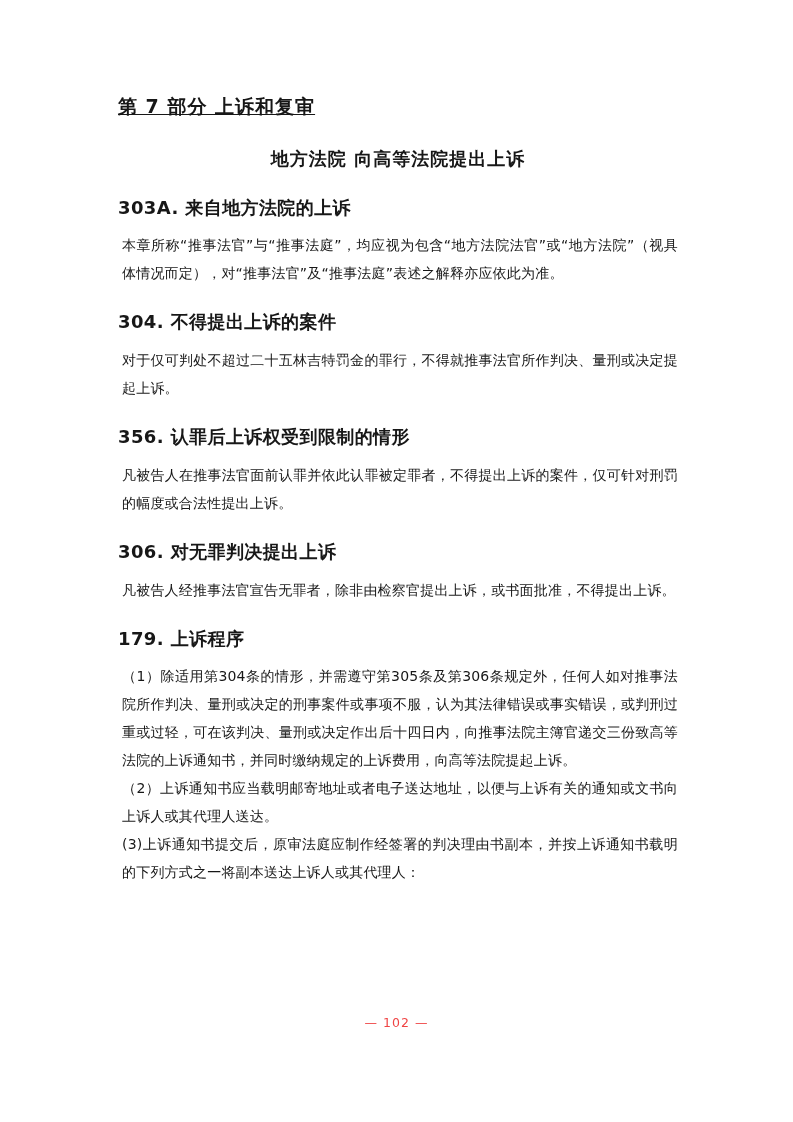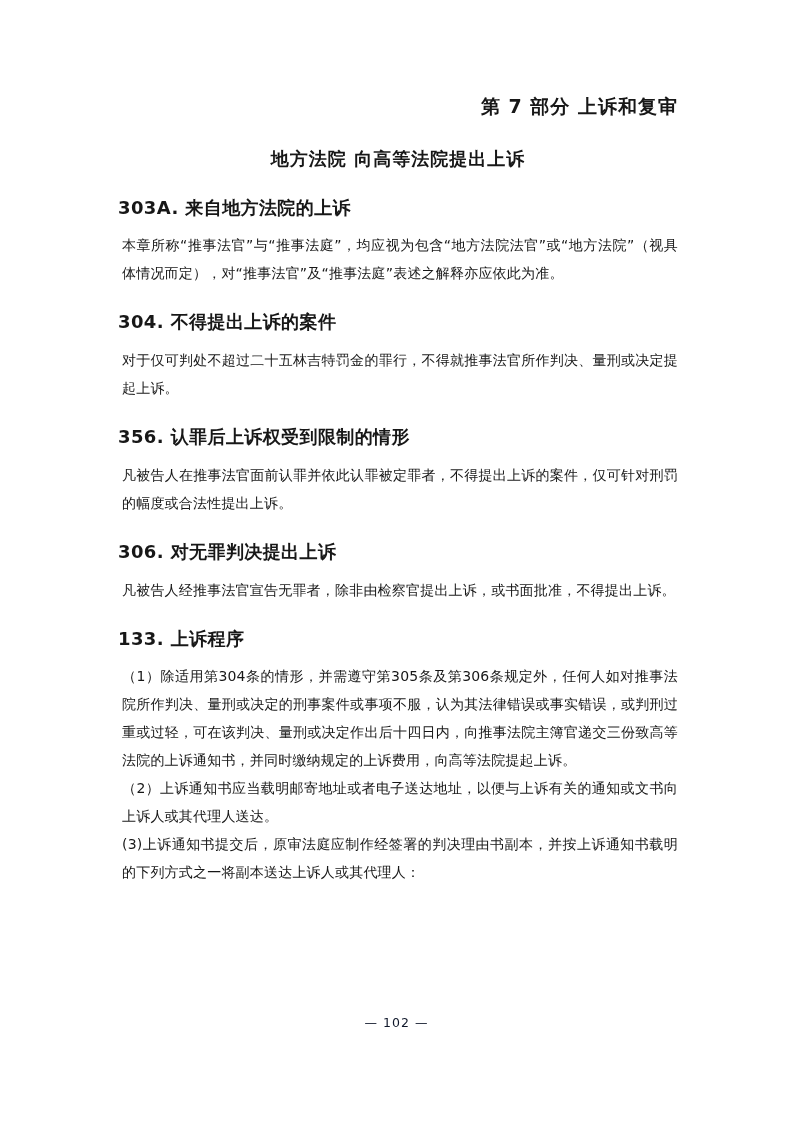--- a/index.html
+++ b/index.html
@@ -18,26 +18,27 @@
     color: #171717;
     overflow: hidden;
   }
   .content {
     position: absolute;
     left: 118px;
     top: 92px;
     width: 560px;
   }
   .doc-title {
-    text-align: right;
+    text-align: left;
     font-size: 19px;
     font-weight: bold;
     letter-spacing: 1px;
     margin: 0 0 24px 0;
     line-height: 1.5;
+    text-decoration: underline;
   }
   .chapter-title {
     text-align: center;
     font-size: 18px;
     font-weight: bold;
     letter-spacing: 1px;
     margin: 0 0 22px 0;
     line-height: 1.5;
   }
   .section {
@@ -60,21 +61,21 @@
   .section-307 .para {
     margin-bottom: 0;
   }
   .footer {
     position: absolute;
     left: 0;
     right: 0;
     top: 1015px;
     text-align: center;
     font-size: 12.5px;
-    color: #0f172a;
+    color: #ef4444;
     letter-spacing: 1px;
   }
 </style>
 </head>
 <body>
 
 <div class="page">
   <div class="content">
 
     <div class="doc-title">第 7 部分  上诉和复审</div>
@@ -94,21 +95,21 @@
       <div class="section-heading">356. 认罪后上诉权受到限制的情形</div>
       <p class="para">凡被告人在推事法官面前认罪并依此认罪被定罪者，不得提出上诉的案件，仅可针对刑罚的幅度或合法性提出上诉。</p>
     </div>
 
     <div class="section">
       <div class="section-heading">306. 对无罪判决提出上诉</div>
       <p class="para">凡被告人经推事法官宣告无罪者，除非由检察官提出上诉，或书面批准，不得提出上诉。</p>
     </div>
 
     <div class="section section-307">
-      <div class="section-heading">133. 上诉程序</div>
+      <div class="section-heading">179. 上诉程序</div>
       <p class="para">（1）除适用第304条的情形，并需遵守第305条及第306条规定外，任何人如对推事法院所作判决、量刑或决定的刑事案件或事项不服，认为其法律错误或事实错误，或判刑过重或过轻，可在该判决、量刑或决定作出后十四日内，向推事法院主簿官递交三份致高等法院的上诉通知书，并同时缴纳规定的上诉费用，向高等法院提起上诉。</p>
       <p class="para">（2）上诉通知书应当载明邮寄地址或者电子送达地址，以便与上诉有关的通知或文书向上诉人或其代理人送达。</p>
       <p class="para">(3)上诉通知书提交后，原审法庭应制作经签署的判决理由书副本，并按上诉通知书载明的下列方式之一将副本送达上诉人或其代理人：</p>
     </div>
 
   </div>
 
   <div class="footer">— 102 —</div>
 </div>
 

